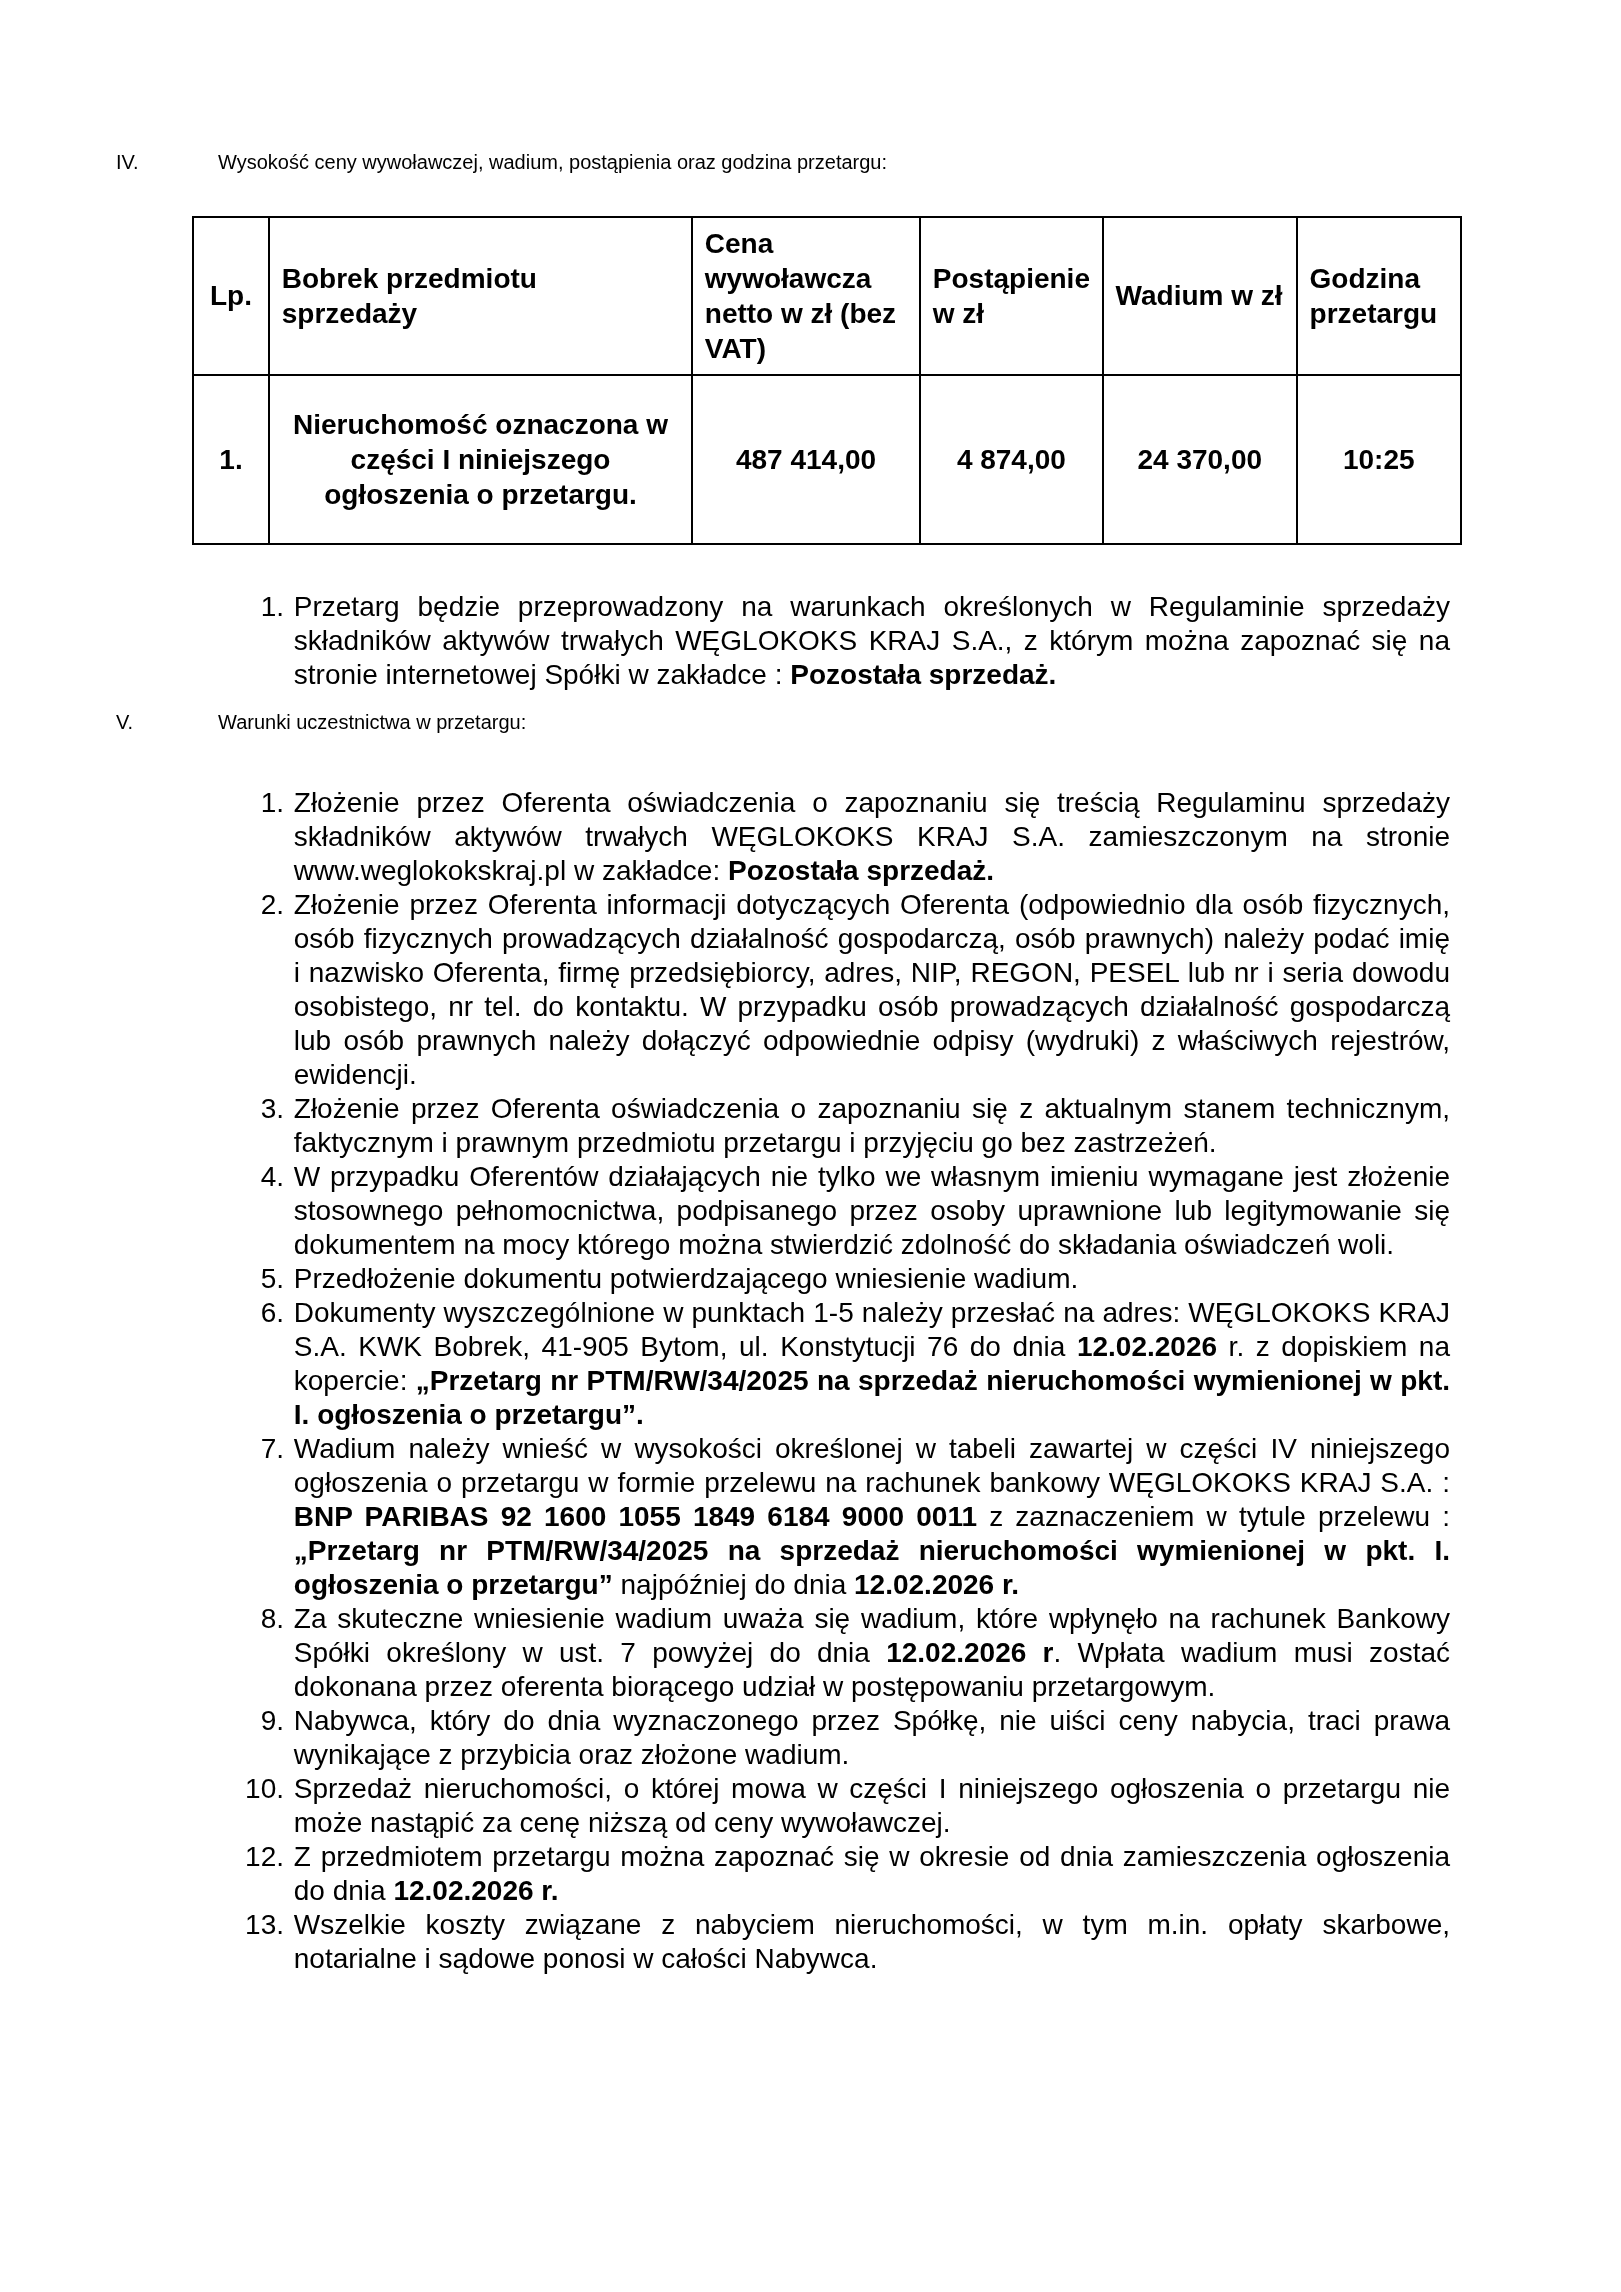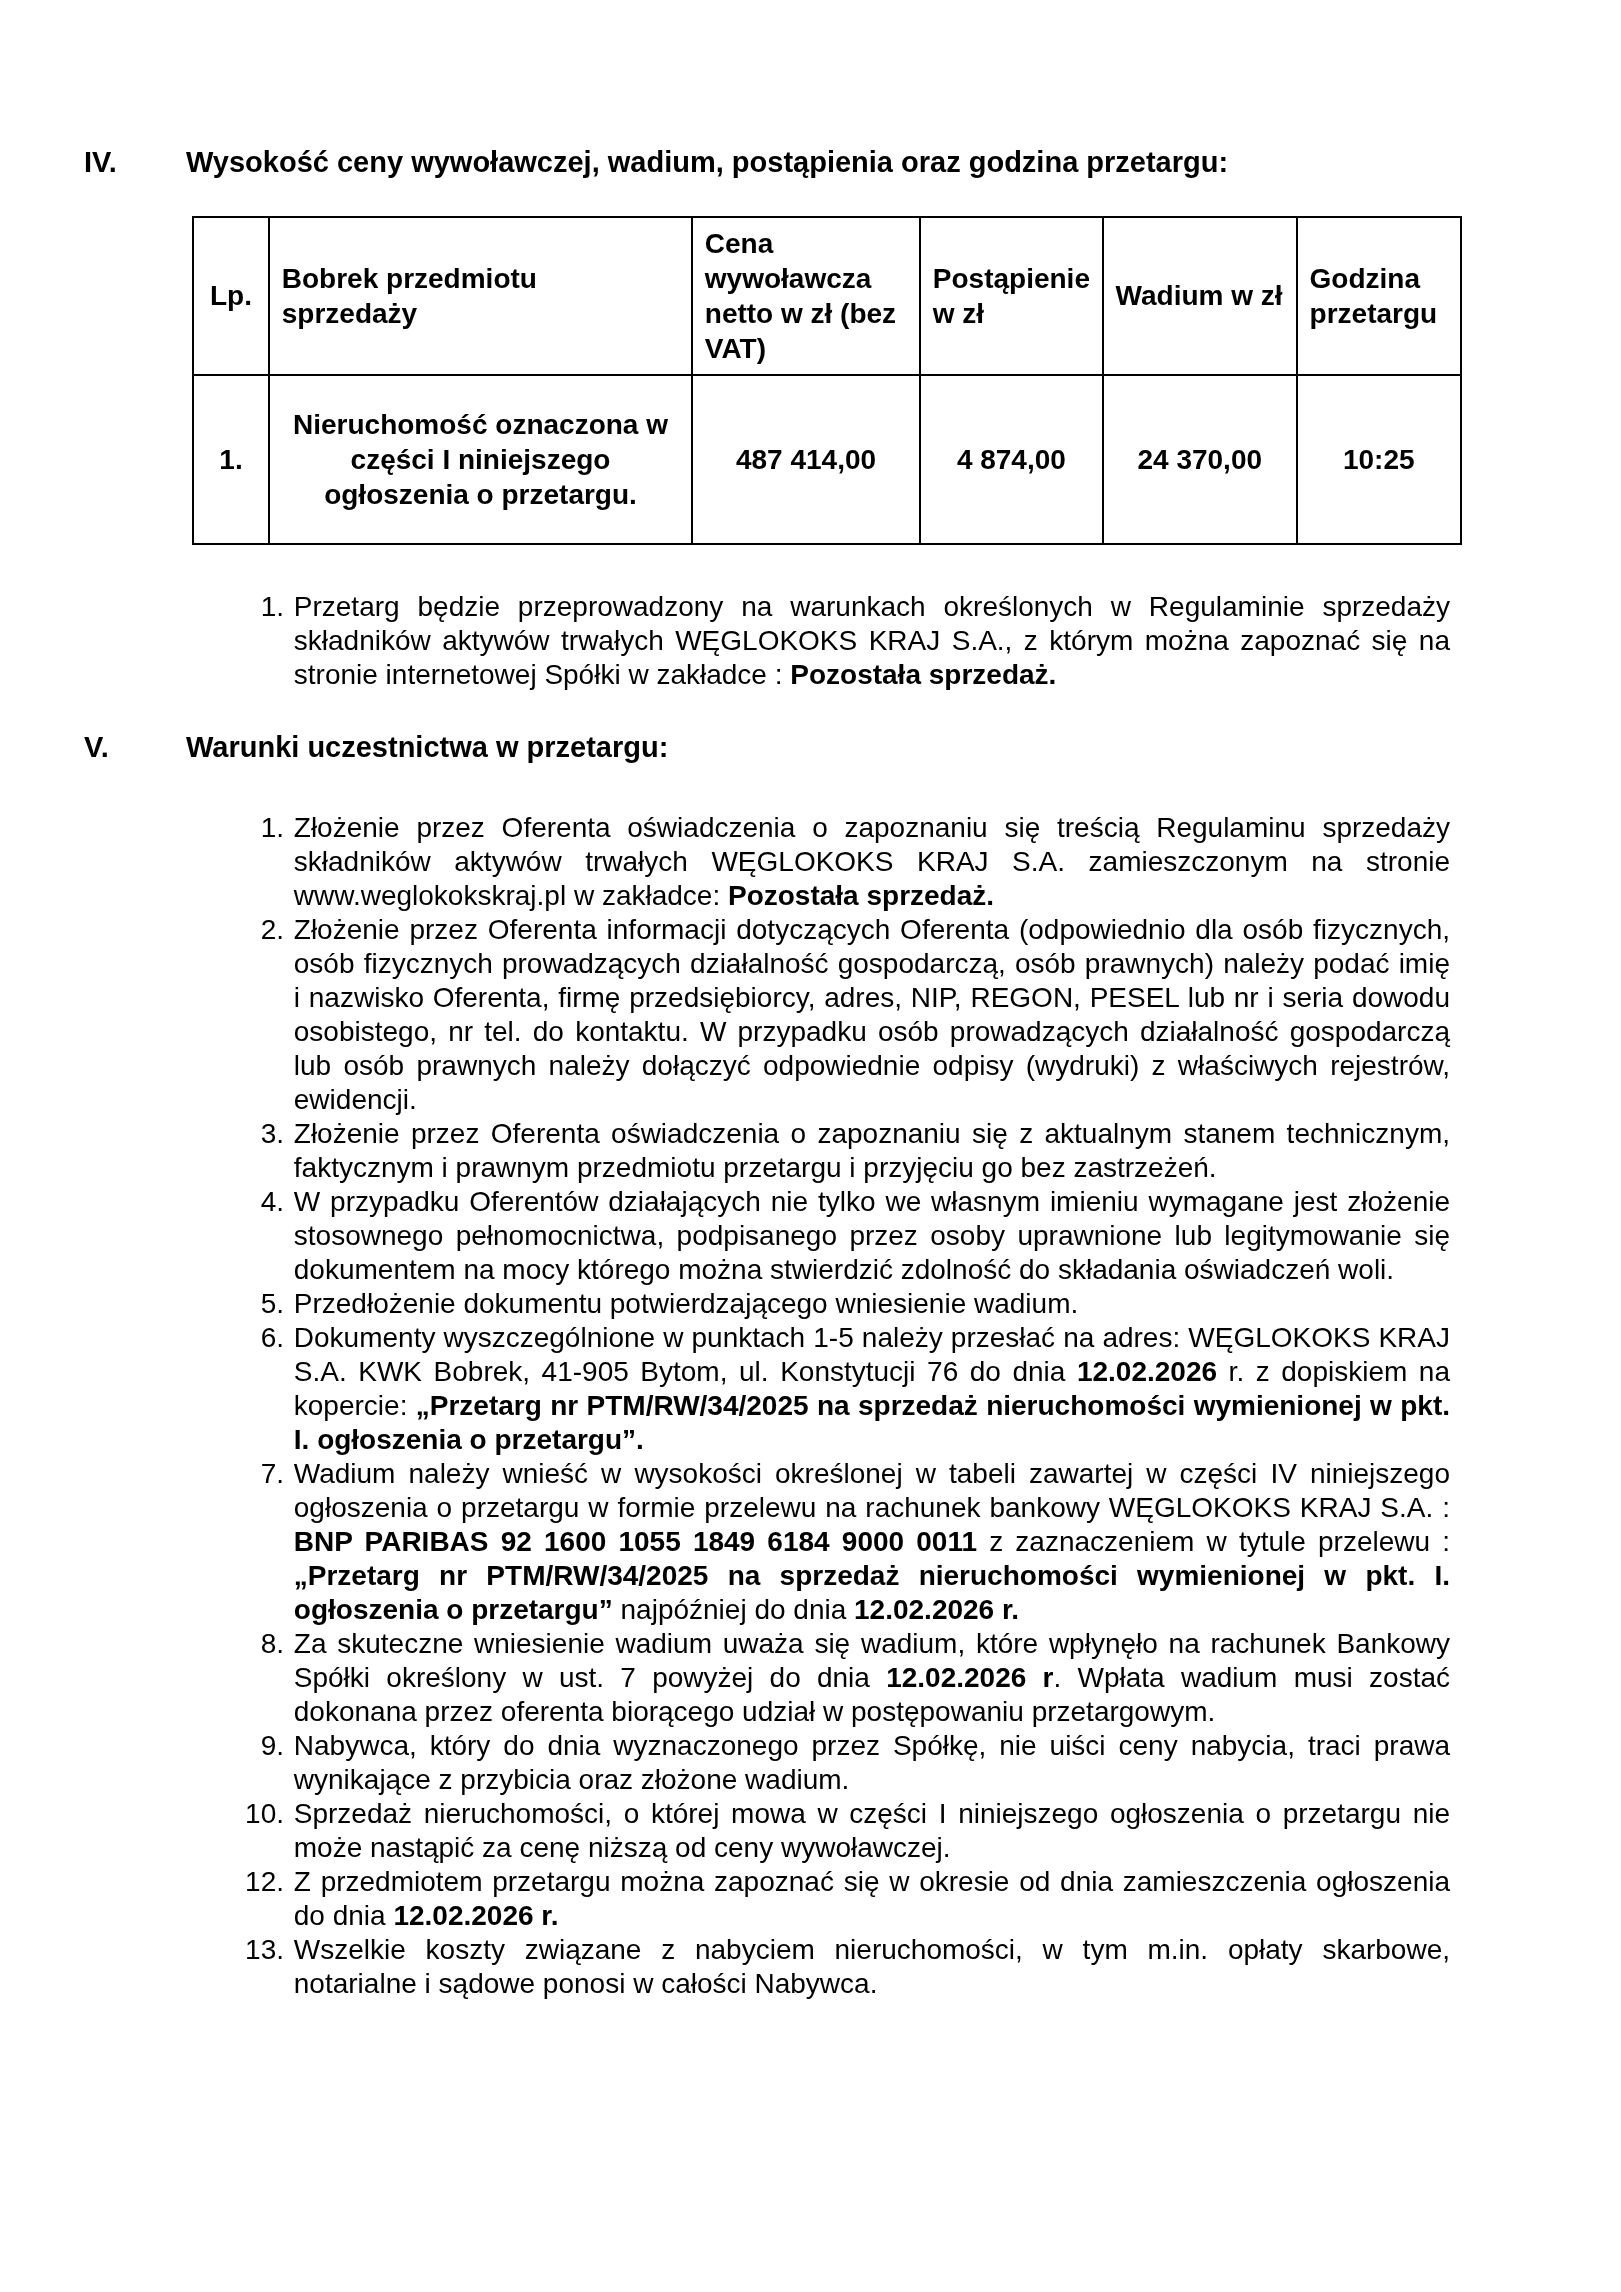--- a/index.html
+++ b/index.html
@@ -2,23 +2,23 @@
 <html><head>
 <meta charset="utf-8">
 <style>
   html, body { margin: 0; padding: 0; background: #ffffff; }
   .page {
     width: 1621px; height: 2293px; box-sizing: border-box;
     padding-top: 145px; background: #ffffff; color: #000000;
     font-family: "Liberation Sans", "DejaVu Sans", sans-serif;
     overflow: hidden;
   }
-  .heading { font-weight: 700; font-size: 29px; line-height: 34px; padding-left: 84px; }
+  .heading { font-weight: 400; font-size: 20px; line-height: 34px; padding-left: 116px; }
   .h-label { display: inline-block; min-width: 102px; }
-  .heading-v { margin-top: 38px; }
+  .heading-v { margin-top: 13px; }
 
   table.tbl {
     border-collapse: collapse; table-layout: fixed;
     margin-left: 192px; margin-top: 37px;
     font-size: 28px; line-height: 35px; font-weight: 700; color: #000;
   }
   .tbl th, .tbl td { border: 2.9px solid #000000; box-sizing: border-box; }
   .tbl .c0 { width: 76px; }
   .tbl .c1 { width: 423px; }
   .tbl .c2 { width: 228px; }

